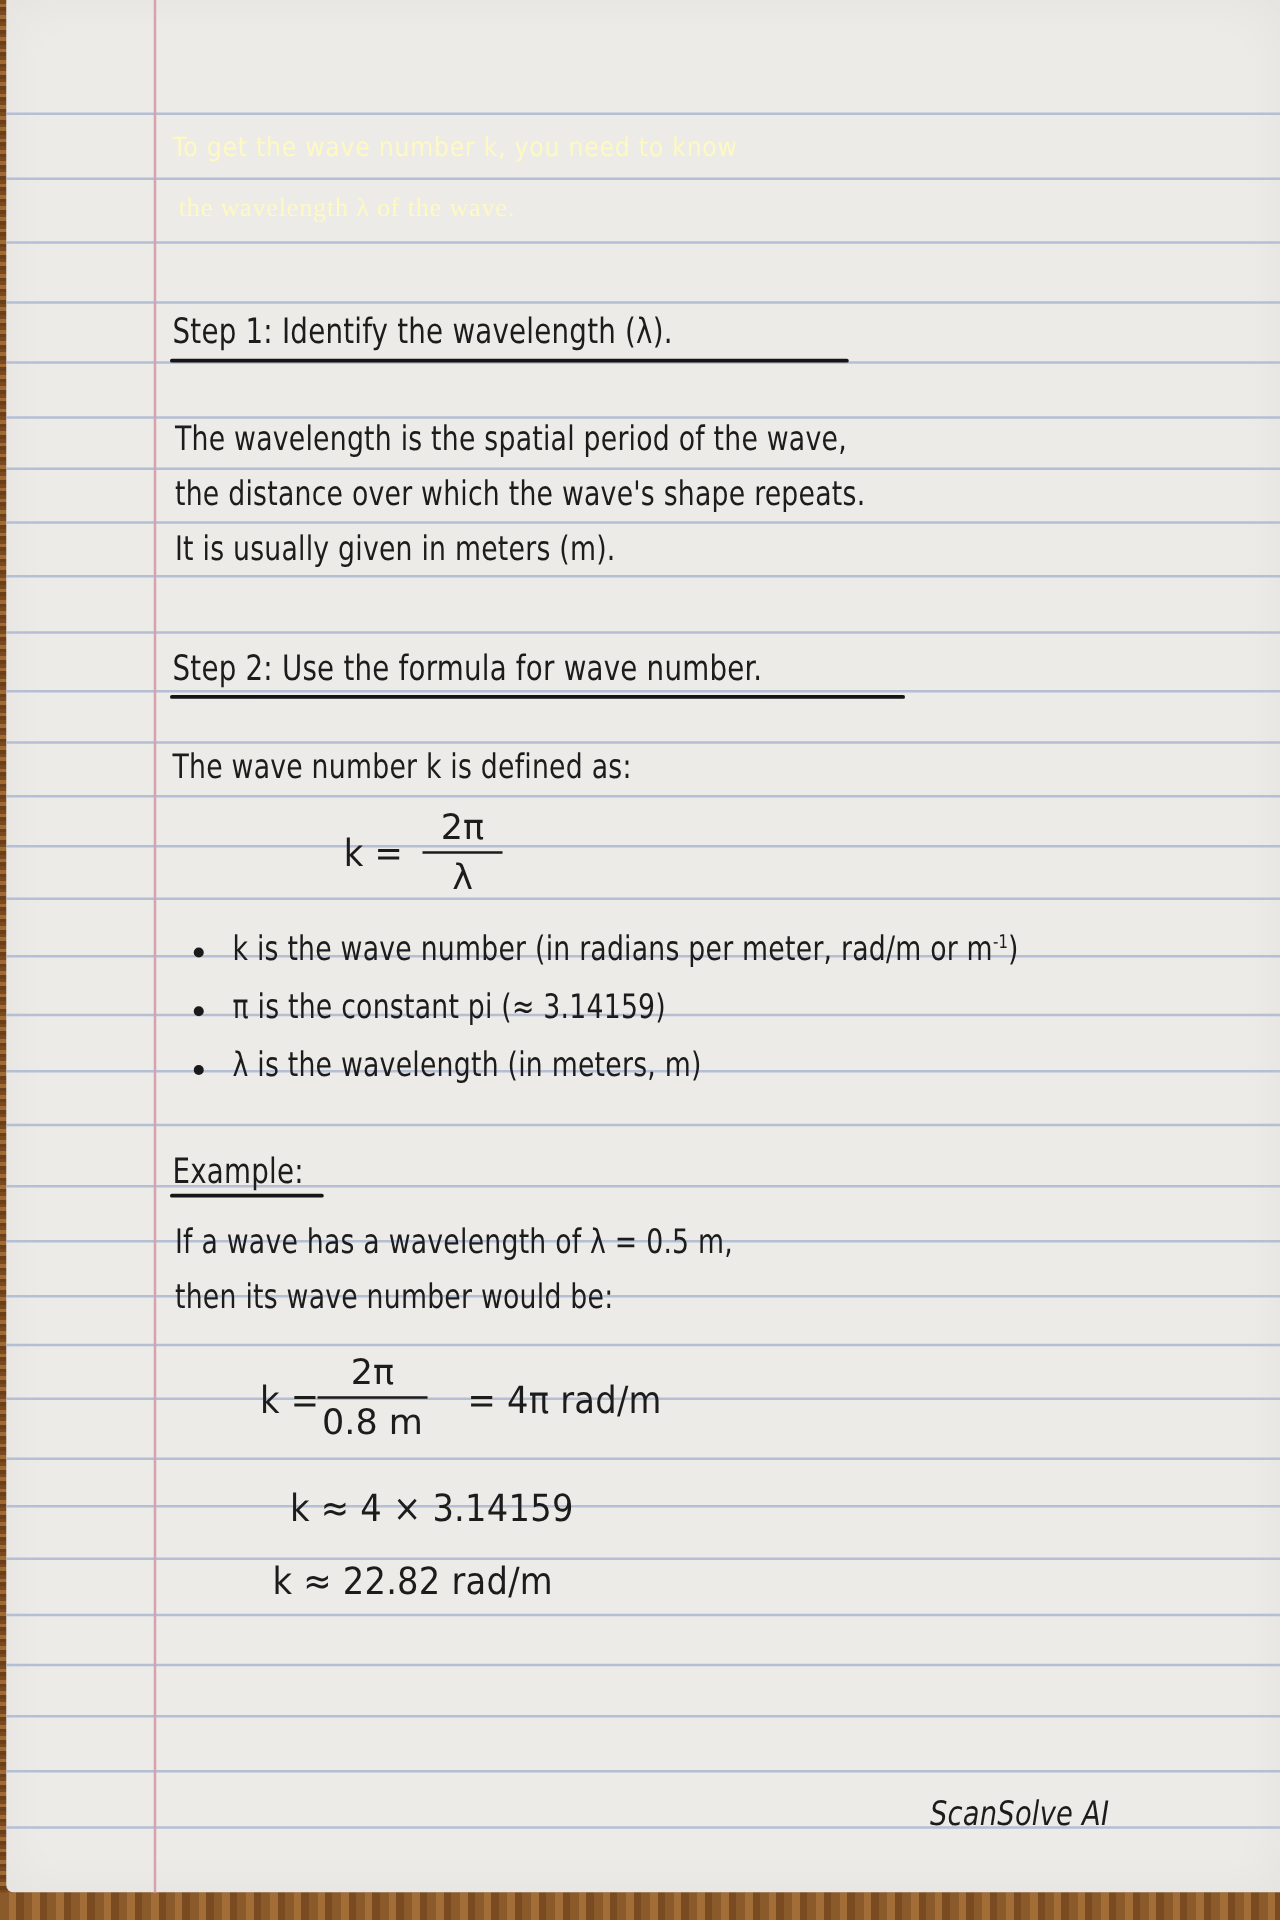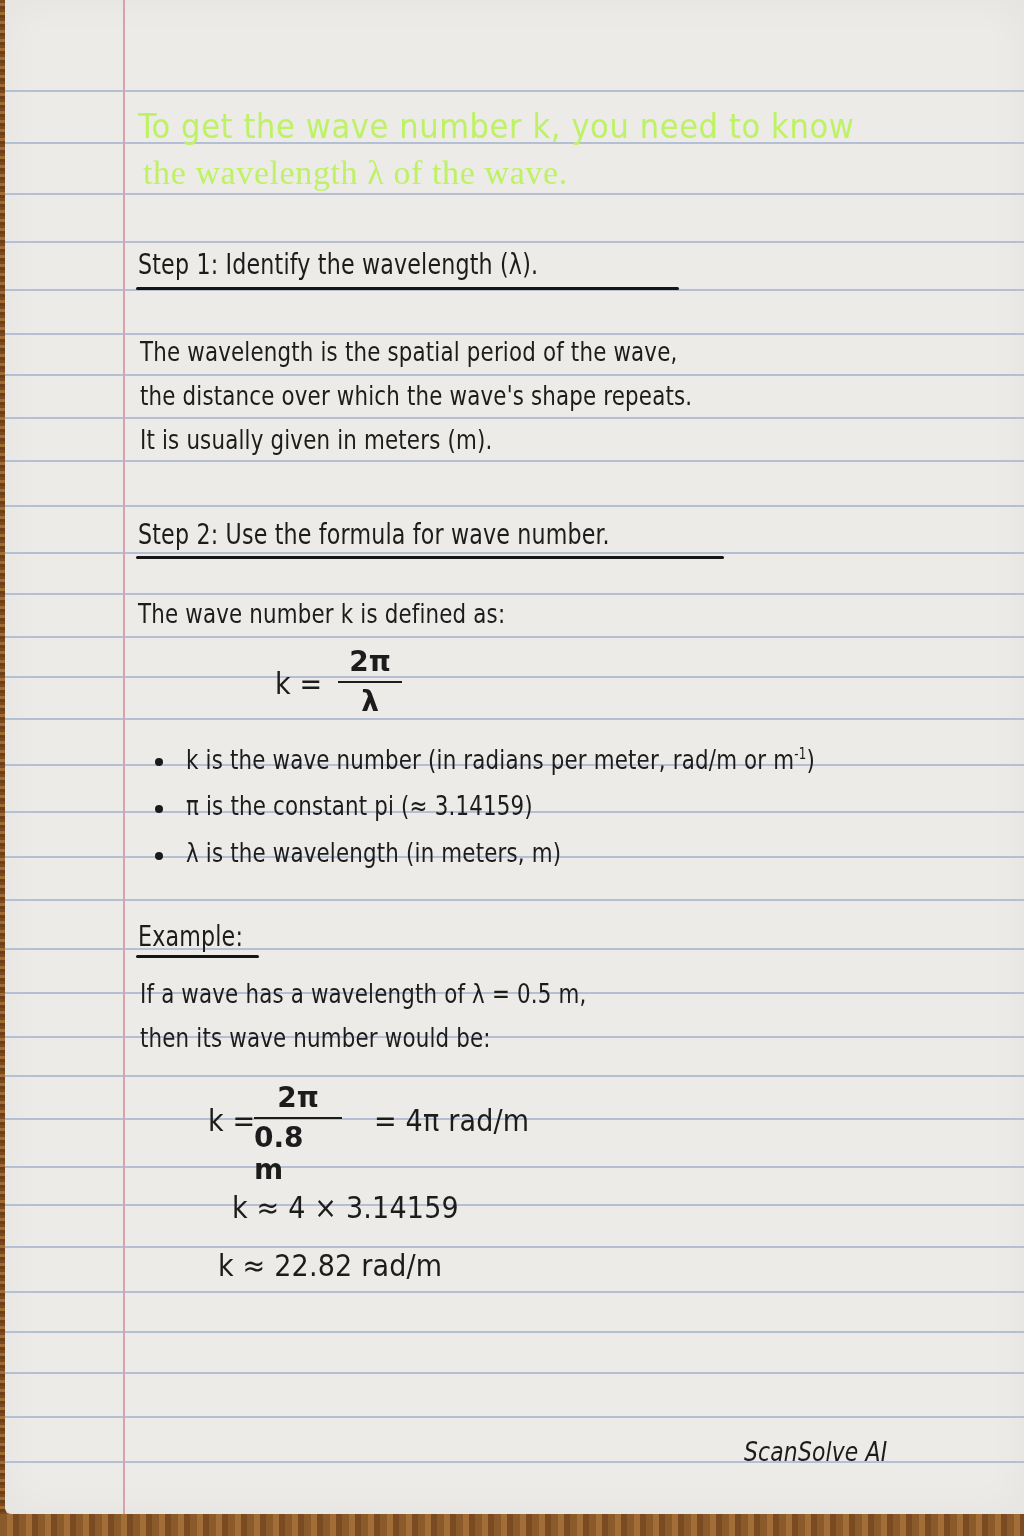--- a/index.html
+++ b/index.html
@@ -31,32 +31,32 @@
       position: absolute; left: 123px; top: 0; width: 2px; height: 1514px;
       background: #d7a1ad;
     }
     .hw {
       position: absolute; color: #1c1c1c;
       font-family: "DejaVu Sans", sans-serif;
       font-stretch: condensed;
       white-space: nowrap;
       letter-spacing: 0.2px;
     }
-    .light { color: #bef264; font-size: 34px; letter-spacing: 0.6px; }
+    .light { color: #fef9c3; font-size: 21px; letter-spacing: 0.6px; }
     .body { font-size: 27px; transform: scaleX(0.88); transform-origin: left center; }
     .heading { font-size: 28px; transform: scaleX(0.88); transform-origin: left center; }
     .heading-underline {
       position: absolute; height: 2.5px; background: #151515; border-radius: 2px;
     }
     .bullet-dot {
       position: absolute; width: 8px; height: 8px; border-radius: 50%; background: #1a1a1a;
     }
     .frac {
       position: absolute; display: flex; flex-direction: column; align-items: center;
-      font-size: 28px; color: #1c1c1c; font-weight: bold;
+      font-size: 28px; color: #1c1c1c;
     }
     .frac .num, .frac .den { line-height: 32px; }
     .frac .bar { height: 2px; background: #1c1c1c; align-self: stretch; margin: 3px 0; }
     .math { font-size: 30px; }
     sup { font-size: 15px; vertical-align: 10px; }
     .signature { font-size: 27px; font-style: italic; transform: scaleX(0.9); transform-origin: left center; }
   </style>
 </head>
 <body>
 

